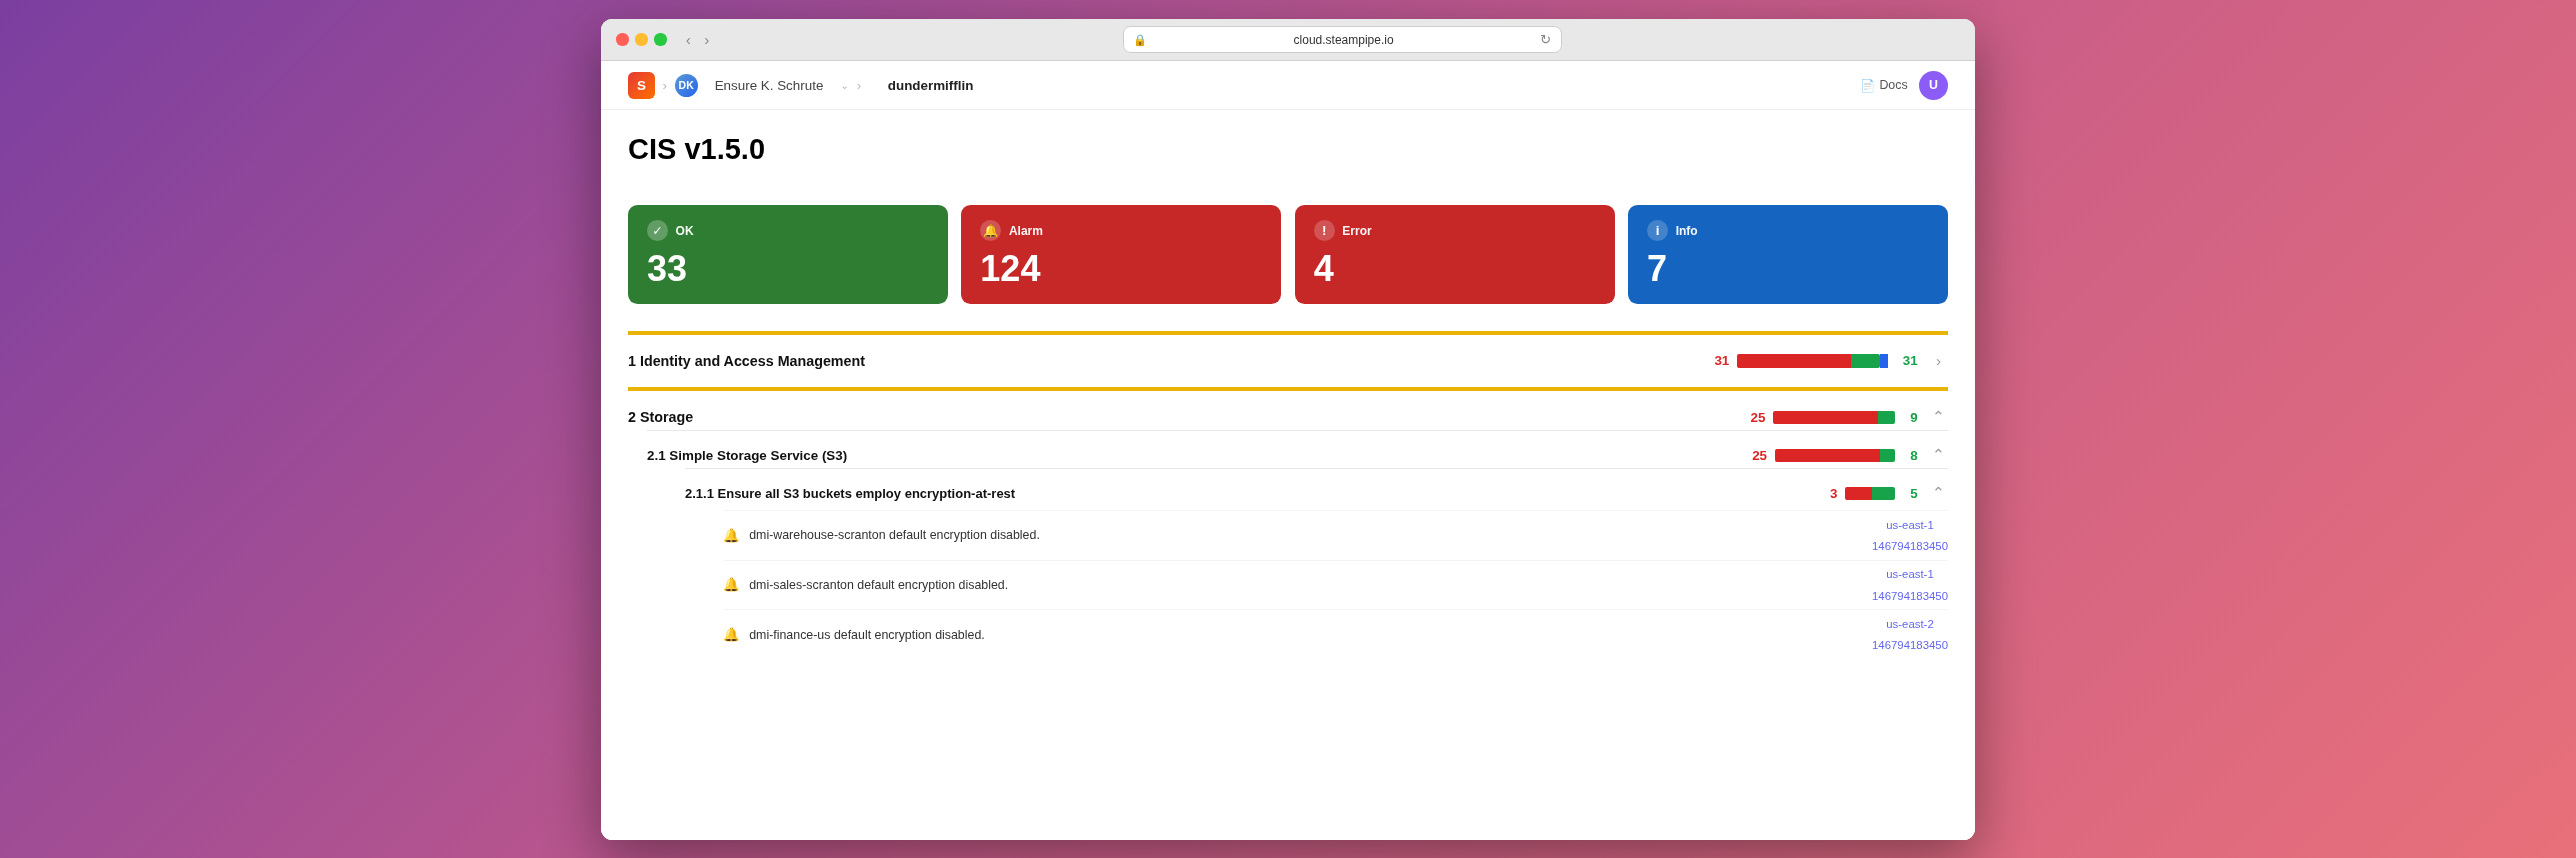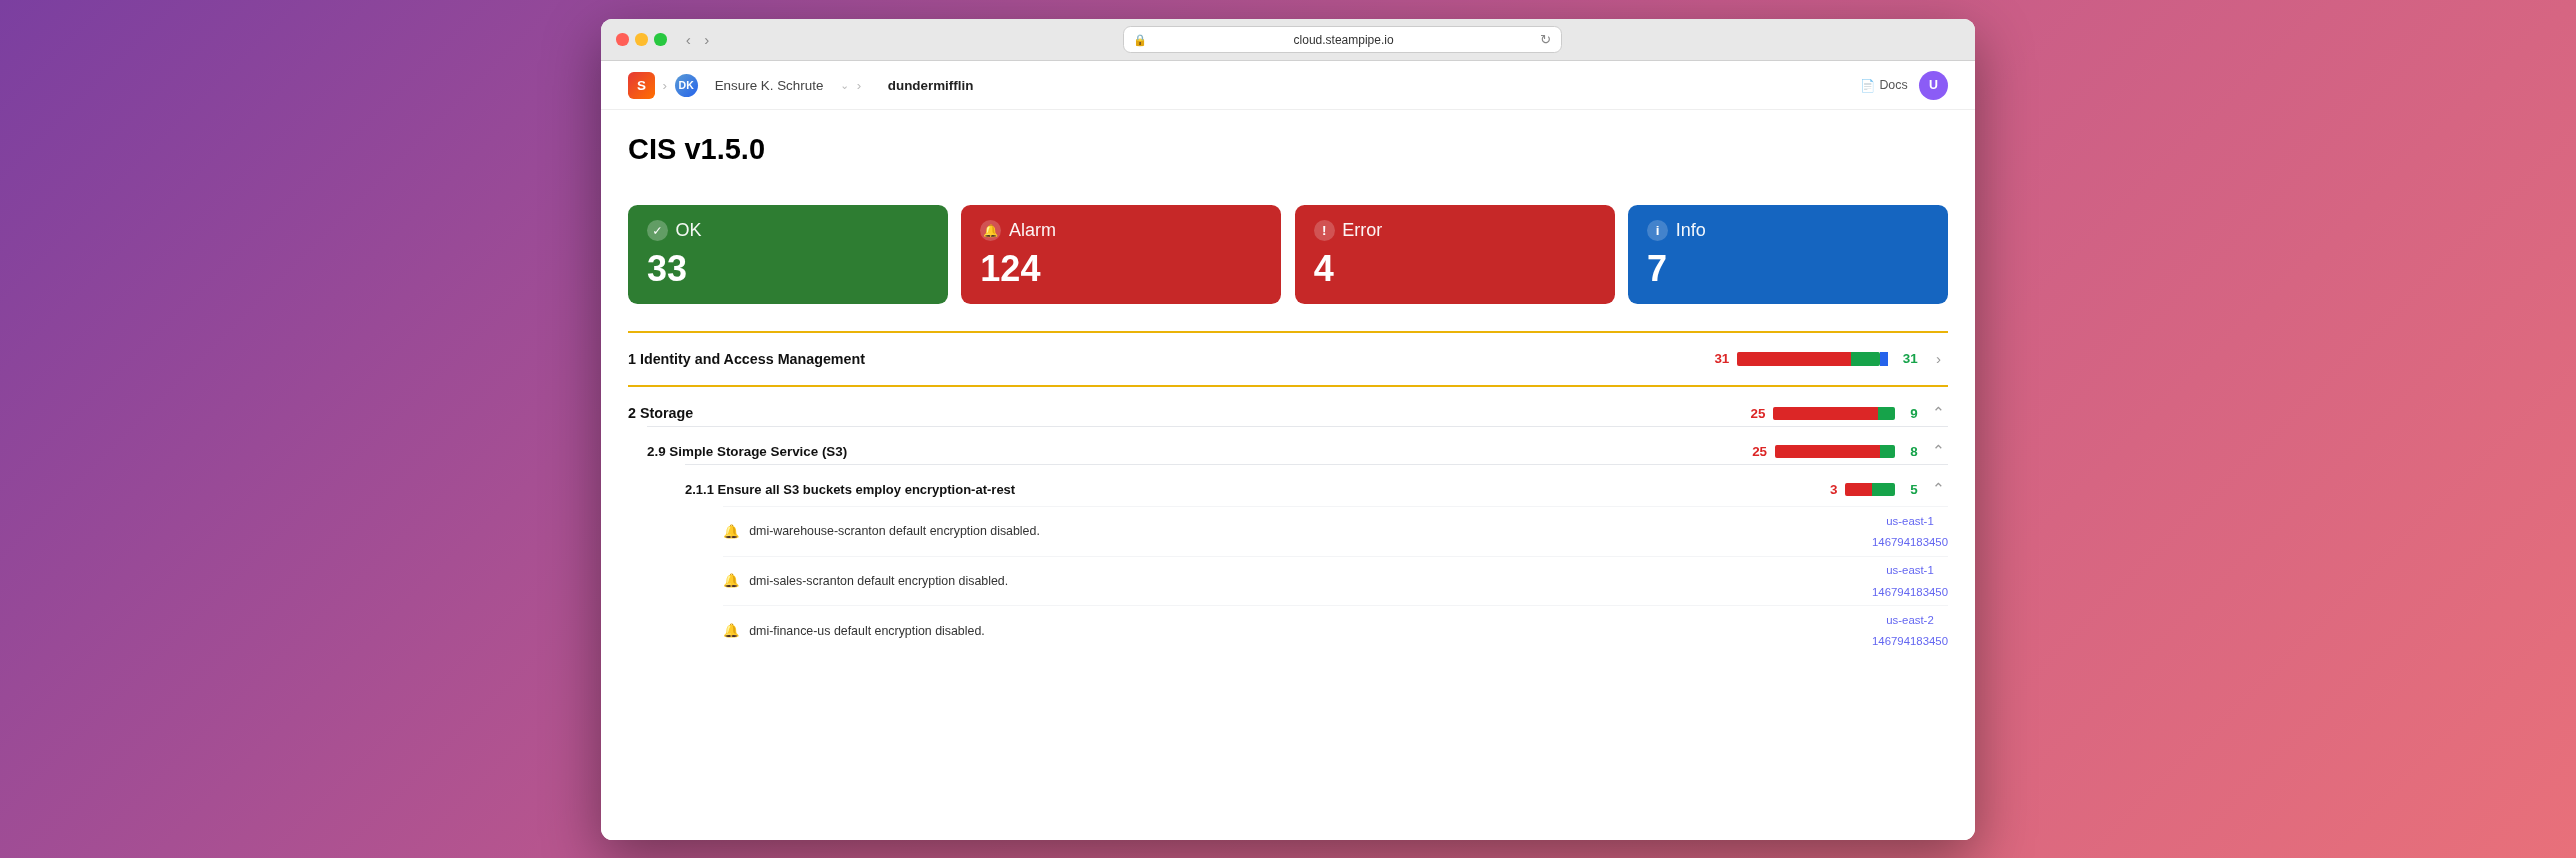--- a/index.html
+++ b/index.html
@@ -194,30 +194,30 @@
       border-radius: 50%;
       display: flex;
       align-items: center;
       justify-content: center;
       font-size: 12.4px;
     }
     .card-ok { background: #2e7d32; }
     .card-alarm { background: #c62828; }
     .card-error { background: #c62828; }
     .card-info { background: #1565c0; }
-    .score-card-label { font-size: 18px; font-weight: 400; opacity: 0.95; text-align: center; }
+    .score-card-label { font-size: 12px; font-weight: 700; opacity: 0.95; text-align: center; }
     .score-card-value { font-size: 36px; font-weight: 700; line-height: 1.1; margin-top: 3.8px; }
     .icon-ok { background: rgba(255,255,255,0.25); }
     .icon-alarm { background: rgba(255,255,255,0.2); }
     .icon-error { background: rgba(255,255,255,0.2); }
     .icon-info { background: rgba(255,255,255,0.2); }
     
     .check-groups { display: flex; flex-direction: column; }
     .check-group {
-      border-top: 2px solid #eab308;
+      border-top: 4px solid #eab308;
       padding: 13.4px 0;
     }
     .check-group-header {
       display: flex;
       align-items: center;
       padding: 3.8px 0;
       cursor: pointer;
     }
     .check-group-title {
       font-size: 14.3px;
@@ -434,21 +434,21 @@
             <div class="progress-bar-container">
               <div class="progress-bar-alarm" style="width:105px;"></div>
               <div class="progress-bar-ok" style="width:17px;"></div>
             </div>
             <span class="check-group-count-ok">9</span>
             <span class="chevron-icon">⌃</span>
           </div>
 
           <div class="sub-group">
             <div class="sub-group-header">
-              <span class="sub-group-title">2.9 Simple Storage Service (S3)</span>
+              <span class="sub-group-title">2.1 Simple Storage Service (S3)</span>
               <span class="check-group-count-alarm">25</span>
               <div class="progress-bar-container">
                 <div class="progress-bar-alarm" style="width:105px;"></div>
                 <div class="progress-bar-ok" style="width:15.3px;"></div>
               </div>
               <span class="check-group-count-ok">8</span>
               <span class="chevron-icon">⌃</span>
             </div>
 
             <div class="check-item">

